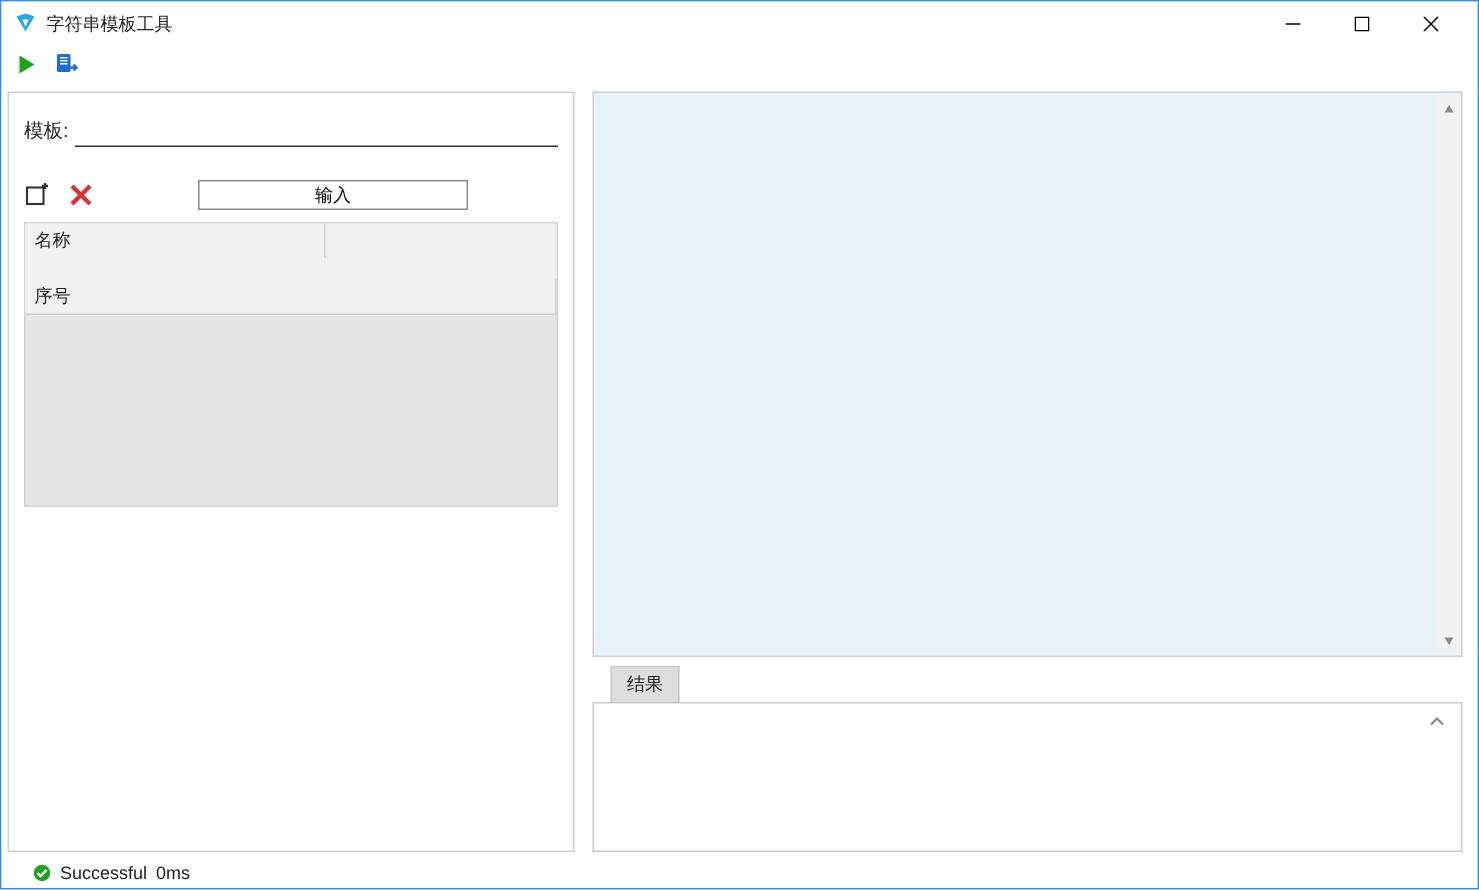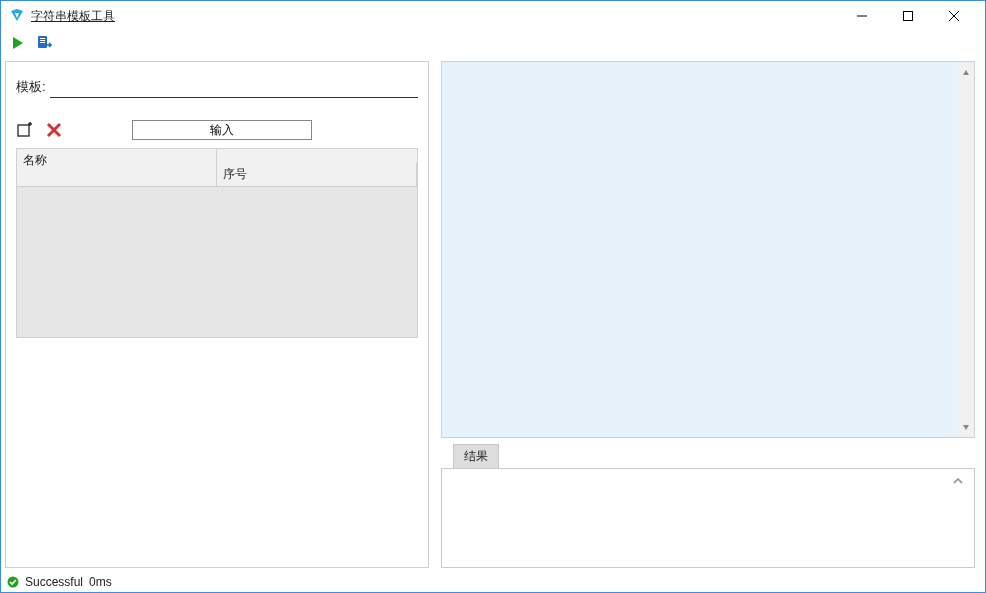--- a/index.html
+++ b/index.html
@@ -1,60 +1,60 @@
 <!DOCTYPE html>
 <html><head>
   <meta charset="utf-8">
   <style>
     * { margin:0; padding:0; box-sizing:border-box; font-family:"Microsoft YaHei","Segoe UI",Tahoma,sans-serif; }
     body { width:986px; height:593px; background:#fff; border:1px solid #3a8de0; display:flex; flex-direction:column; font-size:12px; color:#222; }
 
     
-    .titlebar { height:30px; background:#fff; display:flex; align-items:center; padding:0 8px; user-select:none;text-decoration:underline; }
+    .titlebar { height:30px; background:#fff; display:flex; align-items:center; padding:0 8px; user-select:none; }
     .titlebar .app-icon { width:16px; height:16px; margin-right:6px; display:flex; align-items:center; justify-content:center; }
     .titlebar .title { flex:0 0 auto; font-size:12px; }
     .titlebar .spacer { flex:1; }
     .winbtn { width:46px; height:30px; display:flex; align-items:center; justify-content:center; cursor:default; }
 
     
     .toolbar { height:24px; background:#fff; display:flex; align-items:center; padding:0 8px; gap:8px; }
     .tool-icon { width:18px; height:18px; display:flex; align-items:center; justify-content:center; cursor:pointer; }
 
     
     .content { flex:1; display:flex; gap:12px; padding:6px 10px 4px 4px; background:#fff; overflow:hidden; }
 
-    .left-panel { width:424px; background:#fff; border:1px solid #d0d0d0; padding:10px 10px 0 10px; display:flex; flex-direction:column; }
+    .left-panel { width:378px; background:#fff; border:1px solid #d0d0d0; padding:10px 10px 0 10px; display:flex; flex-direction:column; }
     .tpl-row { display:flex; align-items:flex-end; margin:6px 0 22px 0; }
     .tpl-row .lbl { font-size:13px; margin-right:4px; padding-bottom:2px; }
     .tpl-row .underline-input { flex:1; border:none; border-bottom:1px solid #333; outline:none; font-size:13px; padding:2px 0; background:transparent; }
 
     .ctrl-row { display:flex; align-items:flex-start; gap:8px; margin-bottom:8px; }
     .icon-btn { width:20px; height:20px; display:flex; align-items:center; justify-content:center; cursor:pointer; }
     .input-btn { border:1px solid #888; background:#fff; width:180px; height:20px; font-size:12px; cursor:pointer; text-align:center; margin-left:60px; }
 
     .grid-wrap { border:1px solid #d0d0d0; background:#e6e6e6; height:190px; }
-    .grid-header { display:flex; background:#f1f1f1; border-bottom:1px solid #d0d0d0; }
+    .grid-header { display:flex; background:#f1f1f1; border-bottom:1px solid #d0d0d0;flex-direction:column; }
     .grid-header .col { padding:3px 6px; font-size:12px; border-right:1px solid #d0d0d0; }
     .col1 { width:200px; }
     .col2 { flex:1;margin-top:14px; }
 
     .right-panel { flex:1; display:flex; flex-direction:column; }
     .canvas-area { flex:1; background:#e8f2fb; border:1px solid #d0d0d0; position:relative; }
     .canvas-area .vscroll { position:absolute; top:2px; right:0; bottom:2px; width:17px; background:#f1f1f1; }
     .canvas-area .vscroll .btn { height:17px; background:#f1f1f1; display:flex; align-items:center; justify-content:center; font-size:9px; color:#666; }
     .canvas-area .vscroll .track { position:absolute; top:17px; bottom:17px; left:0; right:0; }
     .canvas-area .vscroll .btn.down { position:absolute; bottom:0; left:0; right:0; }
 
     .result-tabbar { display:flex; margin-top:6px;padding-left:12px; }
     .result-tab { padding:3px 10px; background:#ddd; border:1px solid #c9c9c9; border-bottom:none; font-size:12px; cursor:pointer; }
     .result-box { border:1px solid #c9c9c9; height:100px; background:#fff; position:relative; }
     .result-box .collapse-ic { position:absolute; top:6px; right:10px; color:#888; font-size:12px; cursor:pointer; }
 
     
-    .statusbar { height:20px; background:#fff; display:flex; align-items:center; padding:0 6px; gap:6px; font-size:12px; }
+    .statusbar { height:20px; background:#fff; display:flex; align-items:center; padding:0 21px; gap:6px; font-size:12px; }
     .status-icon { width:12px; height:12px; display:flex; align-items:center; justify-content:center; }
   </style>
 </head>
 <body>
 
 <div class="titlebar">
   <span class="app-icon">
     <svg width="16" height="16" viewBox="0 0 16 16">
         <path d="M2 3 L8 1 L14 3 L8 13 Z" fill="#2aa8e0"></path>
         <path d="M6 5 L10 5 L8 10 Z" fill="#fff"></path>

